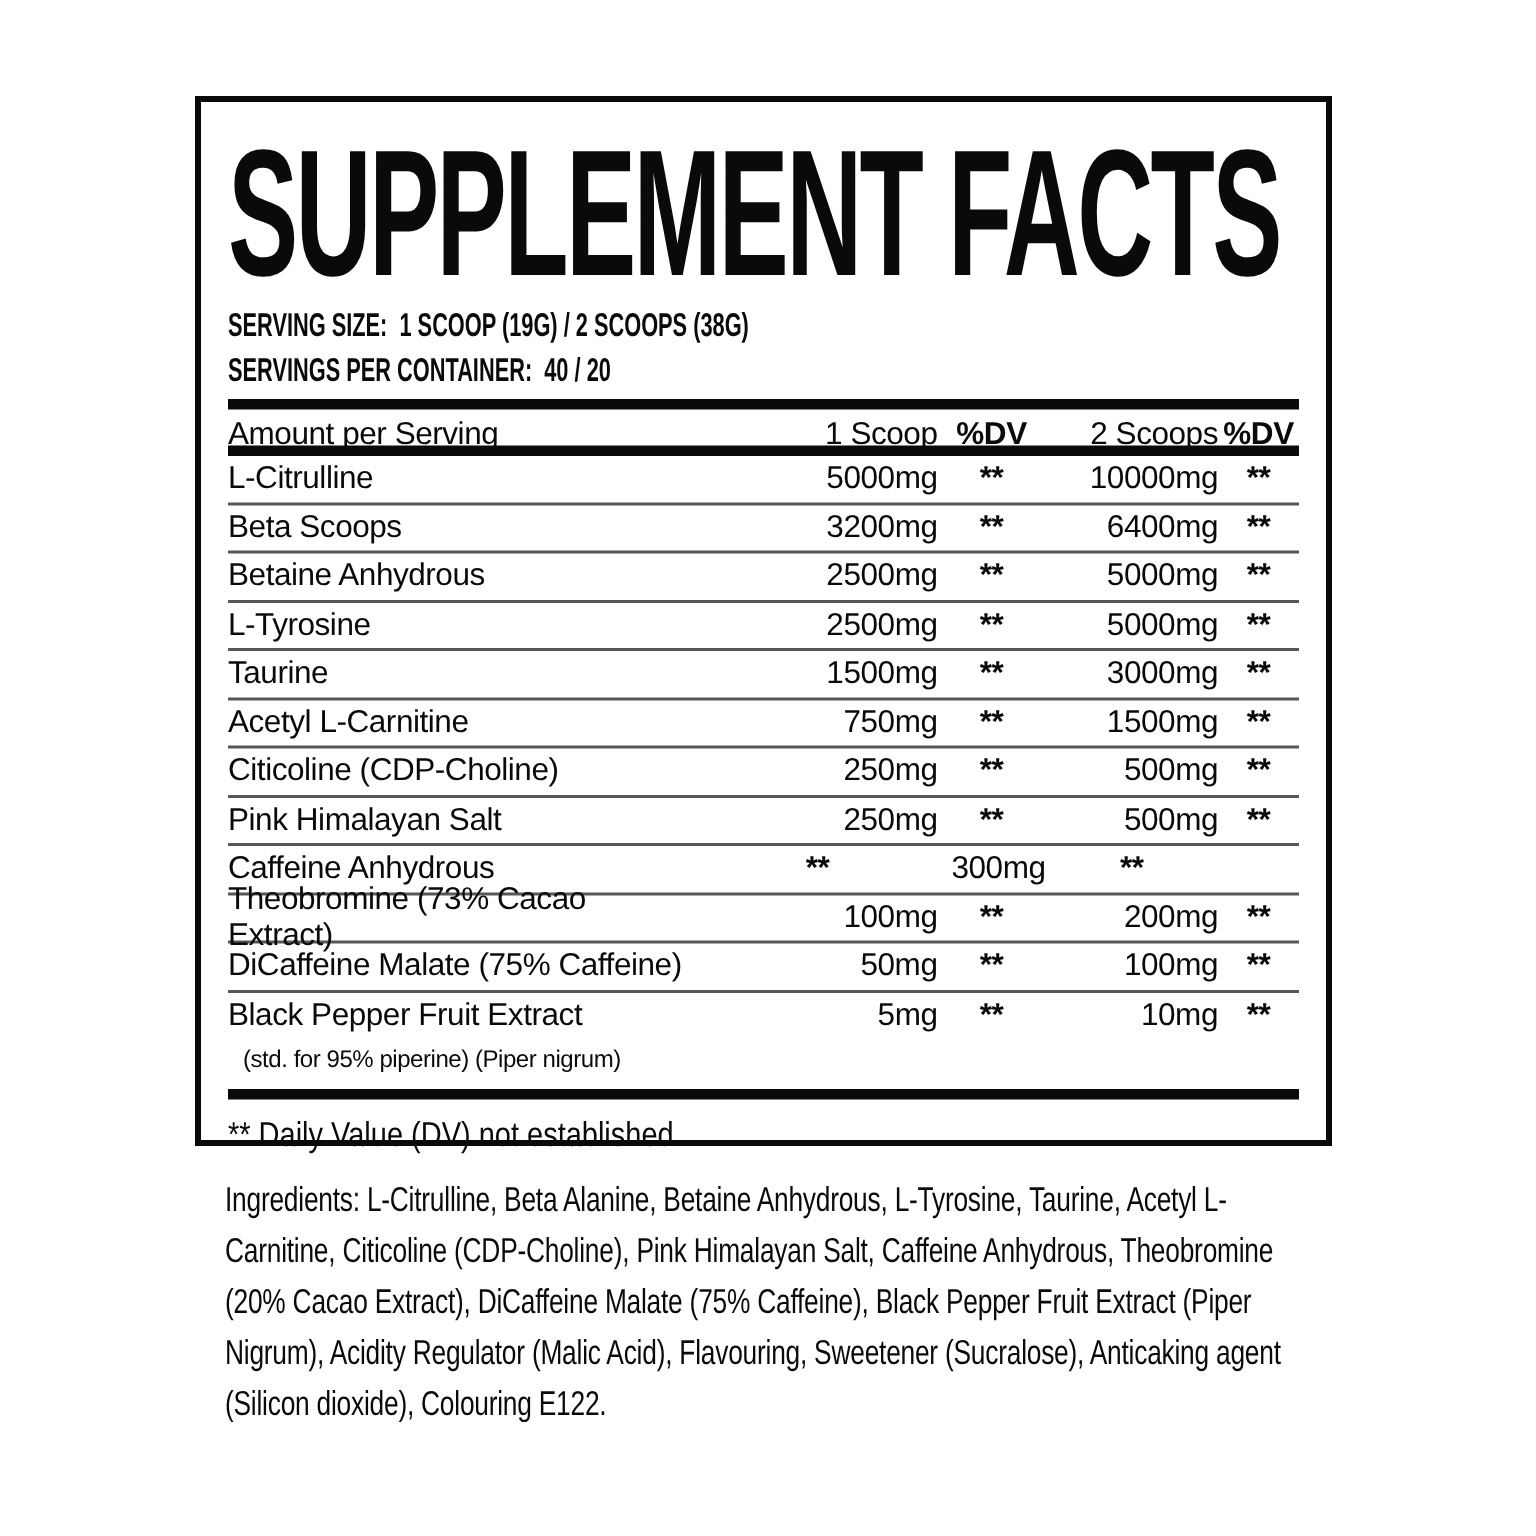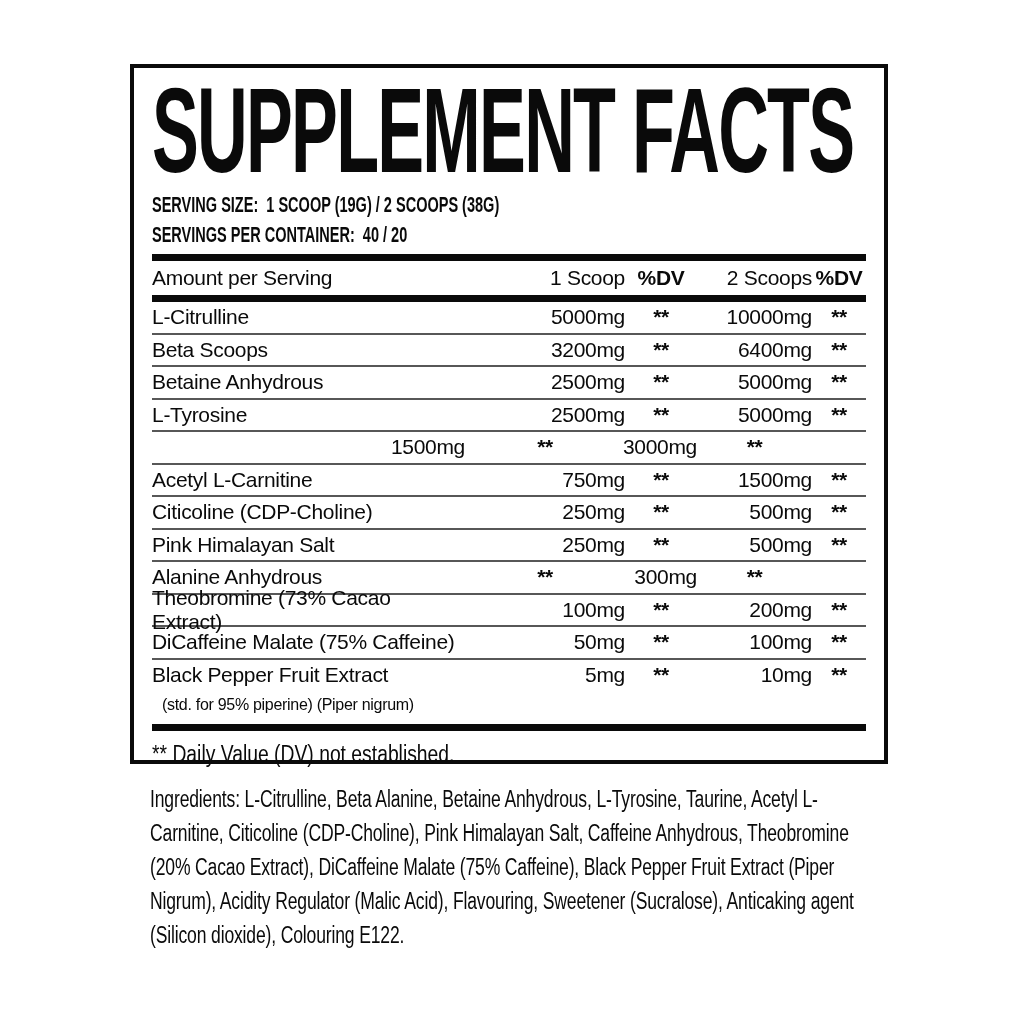--- a/index.html
+++ b/index.html
@@ -14,21 +14,21 @@
     color:var(--ink);
     font-family:"Liberation Sans", sans-serif;
     position:relative;
   }
   .page{position:absolute;inset:0;background:var(--bg);}
   .panel{
     position:absolute;
     left:130px; top:64px;
     width:758px; height:700px;
     border:4px solid var(--ink);
-    padding:0 18px;
+    padding:12px 18px;
     background:var(--bg);
   }
   .title{
     margin-top:14px;
     height:94px;
     line-height:96px;
     font-size:120px;
     font-weight:bold;
     letter-spacing:-3px;
     white-space:nowrap;
@@ -49,21 +49,21 @@
     background:var(--ink);
   }
   .bar.b1{margin-top:4px;}
   .bar.b2{margin-top:0;}
   .bar.b3{margin-top:5px;}
   .grid{
     display:grid;
     grid-template-columns:1fr 160px 72px 115px 54px;
     align-items:center;
   }
-  .hdr{height:34px;font-size:21px;}
+  .hdr{height:24px;font-size:21px;}
   .c{display:flex;align-items:center;height:30.5px;font-size:21px;letter-spacing:-0.3px;}
   .hdr .c{height:34px;}
   .amt{justify-content:flex-end;}
   .dv{justify-content:center;font-weight:bold;}
   .rows .row + .row{border-top:2px solid var(--rule);}
   .sub{
     grid-column:1 / -1;
     display:flex;align-items:center;
     height:29px;
     padding-left:10px;
@@ -142,20 +142,21 @@
 
       <div class="grid row">
         <div class="c">L-Tyrosine</div>
         <div class="c amt">2500mg</div>
         <div class="c dv">**</div>
         <div class="c amt">5000mg</div>
         <div class="c dv">**</div>
       </div>
 
       <div class="grid row">
+        <div class="c">Taurine</div>
         <div class="c amt">1500mg</div>
         <div class="c dv">**</div>
         <div class="c amt">3000mg</div>
         <div class="c dv">**</div>
       </div>
 
       <div class="grid row">
         <div class="c">Acetyl L-Carnitine</div>
         <div class="c amt">750mg</div>
         <div class="c dv">**</div>
@@ -173,21 +174,21 @@
 
       <div class="grid row">
         <div class="c">Pink Himalayan Salt</div>
         <div class="c amt">250mg</div>
         <div class="c dv">**</div>
         <div class="c amt">500mg</div>
         <div class="c dv">**</div>
       </div>
 
       <div class="grid row">
-        <div class="c">Alanine Anhydrous</div>
+        <div class="c">Caffeine Anhydrous</div>
         <div class="c dv">**</div>
         <div class="c amt">300mg</div>
         <div class="c dv">**</div>
       </div>
 
       <div class="grid row">
         <div class="c">Theobromine (73% Cacao Extract)</div>
         <div class="c amt">100mg</div>
         <div class="c dv">**</div>
         <div class="c amt">200mg</div>

